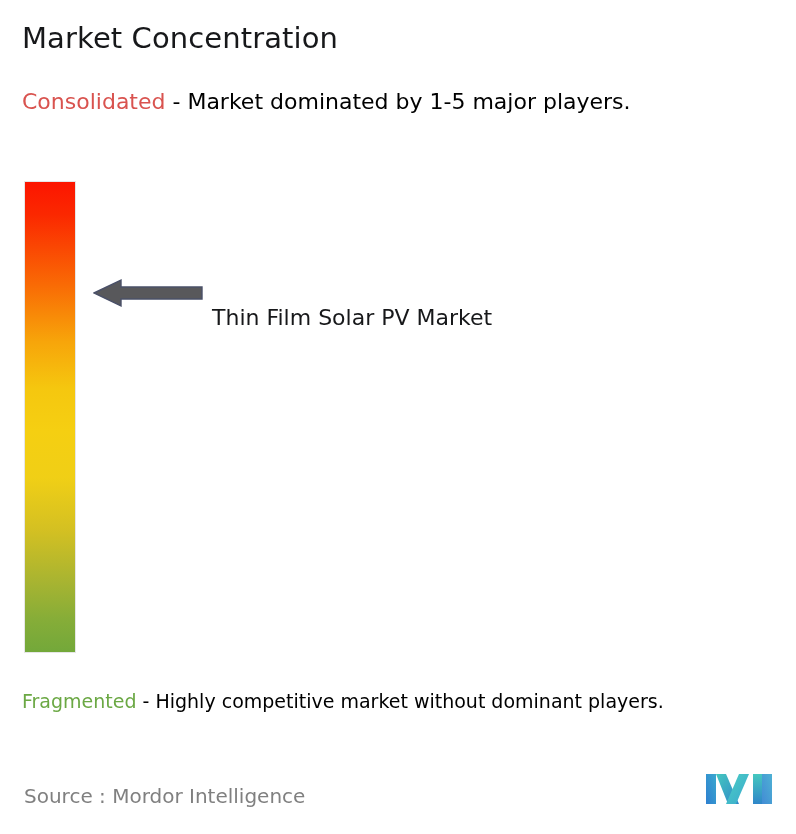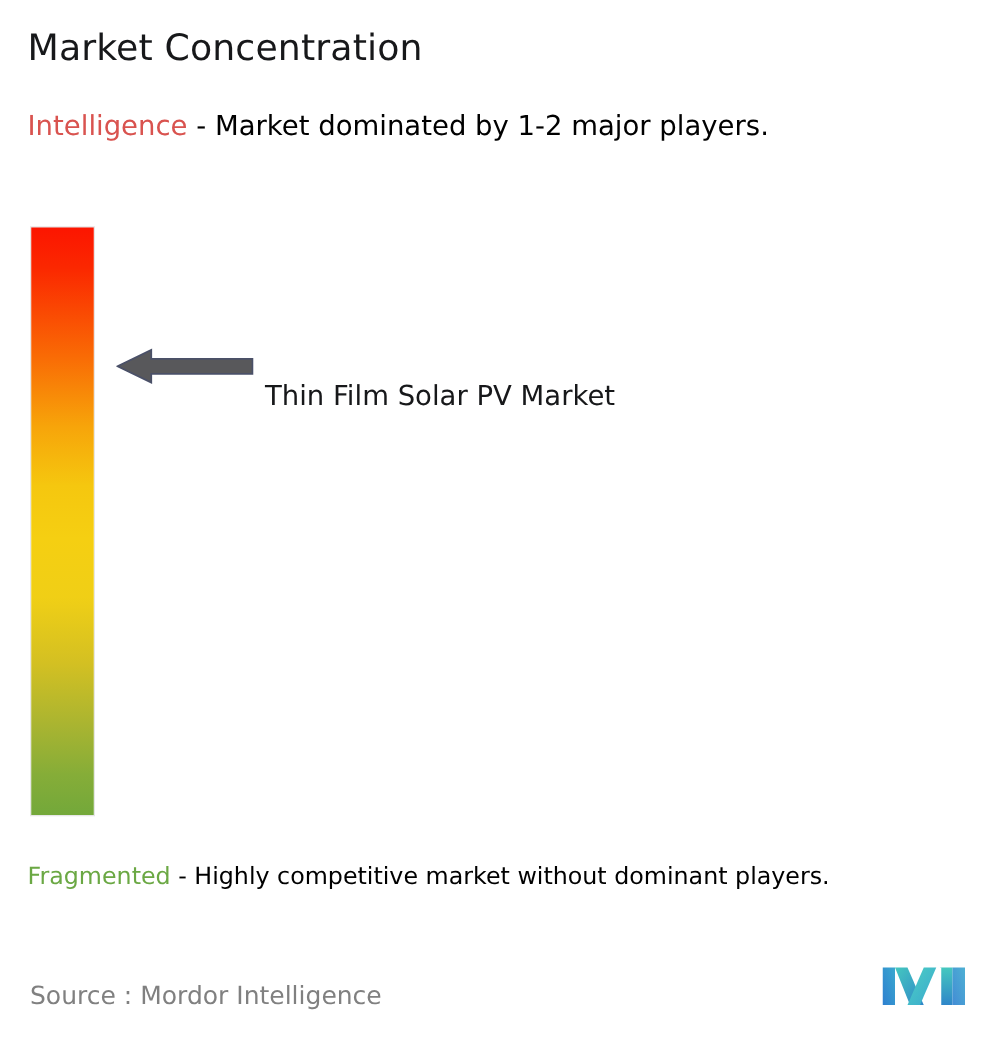--- a/index.html
+++ b/index.html
@@ -140,21 +140,21 @@
   }
 </style>
 </head>
 <body>
 
 <div class="page">
 
   <div class="title">Market Concentration</div>
 
   <div class="caption-top">
-    <span class="kw-consolidated">Intelligence</span><span class="caption-rest"> - Market dominated by 1-2 major players.</span>
+    <span class="kw-consolidated">Consolidated</span><span class="caption-rest"> - Market dominated by 1-5 major players.</span>
   </div>
 
   <div class="gradient-bar"></div>
 
   <div class="pointer">
     <svg width="110" height="32" viewBox="0 0 110 32" xmlns="http://www.w3.org/2000/svg">
       <polygon points="1,16 28,3 28,10 109,10 109,22 28,22 28,29" fill="#58585b" stroke="#4a5068" stroke-width="1.4" stroke-linejoin="miter"></polygon>
     </svg>
   </div>
 

